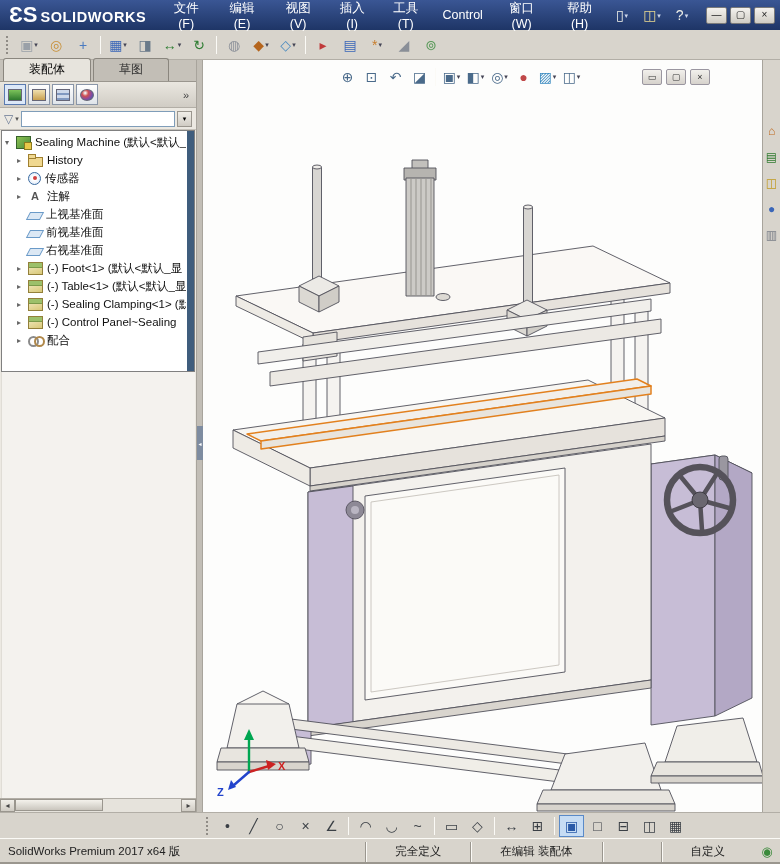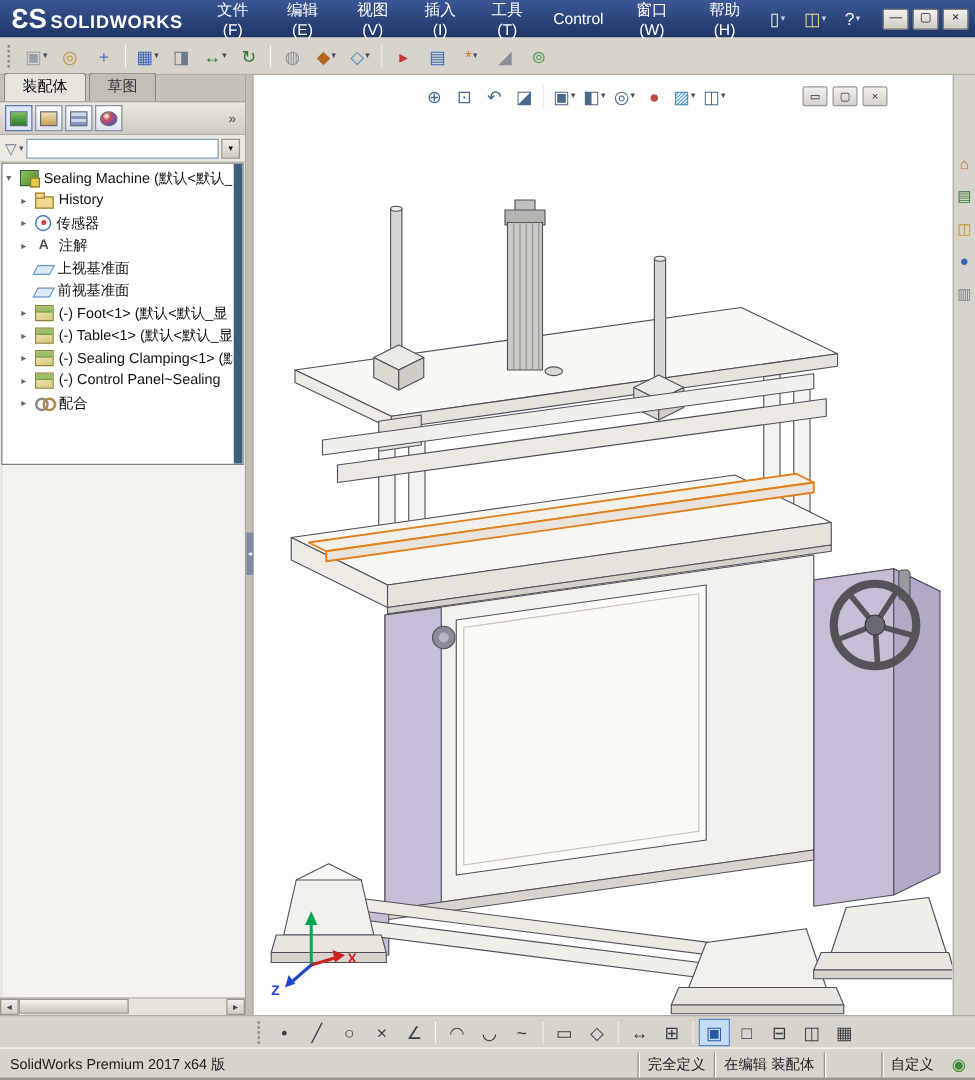--- a/index.html
+++ b/index.html
@@ -29,21 +29,21 @@
   .toolbar{height:30px;background:var(--toolbar-bg,#D8D4CC);border-bottom:1px solid #B2AEA6;display:flex;align-items:center;padding:0 4px;gap:1px}
   .toolbar .sep,.headsup .sep,.sketchbar .sep{width:1px;height:18px;background:#A8A49E;border-right:1px solid #FBFAF6;margin:0 3px}
   .grip{width:3px;height:18px;border-left:2px dotted #908C86;margin:0 6px 0 2px}
 
   
   .main{display:flex;height:752px}
 
   
   .left-panel{width:197px;background:var(--panel-bg,#ECE9E2);display:flex;flex-direction:column;border-right:1px solid #A8A49C}
   .panel-tabs{height:22px;display:flex;align-items:flex-end;background:#C6C2BA;padding:2px 0 0 3px;gap:2px;border-bottom:1px solid #9A968E}
-  .ptab{font-size:12px;padding:2px 14px 3px;border:1px solid #8A867E;border-bottom:none;background:#C2BEB6;border-radius:3px 3px 0 0;color:#333}
+  .ptab{font-size:12px;padding:2px 25px 3px;border:1px solid #8A867E;border-bottom:none;background:#C2BEB6;border-radius:3px 3px 0 0;color:#333}
   .ptab.active{background:#E7E4DD;color:#000}
   .mgr-row{height:26px;display:flex;align-items:center;gap:2px;padding:0 4px;background:linear-gradient(#EAE7E0,#D0CCC4);border-bottom:1px solid #B2AEA6}
   .mtab{width:22px;height:21px;border:1px solid #8A96A8;background:linear-gradient(#FFF,#DFE4EA);display:flex;align-items:center;justify-content:center;padding:0}
   .mtab.active{border-color:#5A7AB0;background:#DCE8F8}
   .mi{width:14px;height:12px;border:1px solid #667;display:block}
   .mi-fm{background:linear-gradient(#7CC35A,#2E7A2E)}
   .mi-pm{background:linear-gradient(#F0E0B0,#C8A050)}
   .mi-cm{background:repeating-linear-gradient(#CDD8EA 0 3px,#8098C0 3px 5px)}
   .mi-dm{border-radius:50%;background:radial-gradient(circle at 35% 30%,#F0F0F0 5%,#D05050 30%,#8A4AA0 60%,#3A60B0 90%)}
   .chev{margin-left:auto;font-size:11px;color:#444;padding-right:3px;background:none;border:none}
@@ -84,21 +84,21 @@
   
   .sketchbar{height:26px;background:var(--toolbar-bg,#D8D4CC);border-top:1px solid #B2AEA6;display:flex;align-items:center;padding-left:204px}
   .sketchbar .list{display:flex;align-items:center;gap:1px}
   .sketchbar .tbtn{width:25px;height:22px}
   .sketchbar .tbtn .g{color:#3A3F45}
   .sketchbar .tbtn.active{background:#C6DCF4;border:1px solid #5A8AC8}
 
   
   .statusbar{height:26px;background:var(--toolbar-bg,#D8D4CC);border-top:1px solid #FBFAF6;box-shadow:0 -2px 0 #9A968E inset;display:flex;align-items:center;font-size:11.5px}
   .sb-product{padding:0 8px;flex:1;white-space:nowrap}
-  .sb-seg{height:20px;display:flex;align-items:center;padding:0 7px;border-left:1px solid #9A968E;box-shadow:1px 0 0 #FBFAF6 inset;white-space:nowrap}
+  .sb-seg{height:20px;display:flex;align-items:center;padding:0 29px;border-left:1px solid #9A968E;box-shadow:1px 0 0 #FBFAF6 inset;white-space:nowrap}
   .sb-seg.blank{width:46px}
   .sb-icon{width:26px;text-align:center;color:#3A8A3A;font-size:13px;background:none;border:none}
 
   
   .ic{width:15px;height:13px;margin:0 4px 0 1px;position:relative;display:inline-block;flex:none}
   .ic-asm{background:linear-gradient(135deg,#8CC152,#4A8A3A);border:1px solid #35612A}
   .ic-asm::after{content:"";position:absolute;right:-2px;bottom:-2px;width:6px;height:6px;background:#E8C84A;border:1px solid #8A7A20}
   .ic-hist{background:#F0D890;border:1px solid #A08030;margin-top:3px;height:10px}
   .ic-hist::before{content:"";position:absolute;top:-4px;left:-1px;width:6px;height:3px;background:#F0D890;border:1px solid #A08030}
   .ic-sensor{border-radius:50%;border:1px solid #3A6AA0;background:radial-gradient(circle,#FFF 30%,#CFE0F5);width:13px}
@@ -270,20 +270,25 @@
           <span class="exp"></span>
           <span class="ic ic-plane"></span>
           <span class="tlabel">上视基准面</span>
         </div>
         <div class="trow child">
           <span class="exp"></span>
           <span class="ic ic-plane"></span>
           <span class="tlabel">前视基准面</span>
         </div>
         <div class="trow child">
+          <span class="exp"></span>
+          <span class="ic ic-plane"></span>
+          <span class="tlabel">右视基准面</span>
+        </div>
+        <div class="trow child">
           <span class="exp">▸</span>
           <span class="ic ic-part"></span>
           <span class="tlabel">(-) Foot&lt;1&gt; (默认&lt;默认_显</span>
         </div>
         <div class="trow child">
           <span class="exp">▸</span>
           <span class="ic ic-part"></span>
           <span class="tlabel">(-) Table&lt;1&gt; (默认&lt;默认_显</span>
         </div>
         <div class="trow child">

